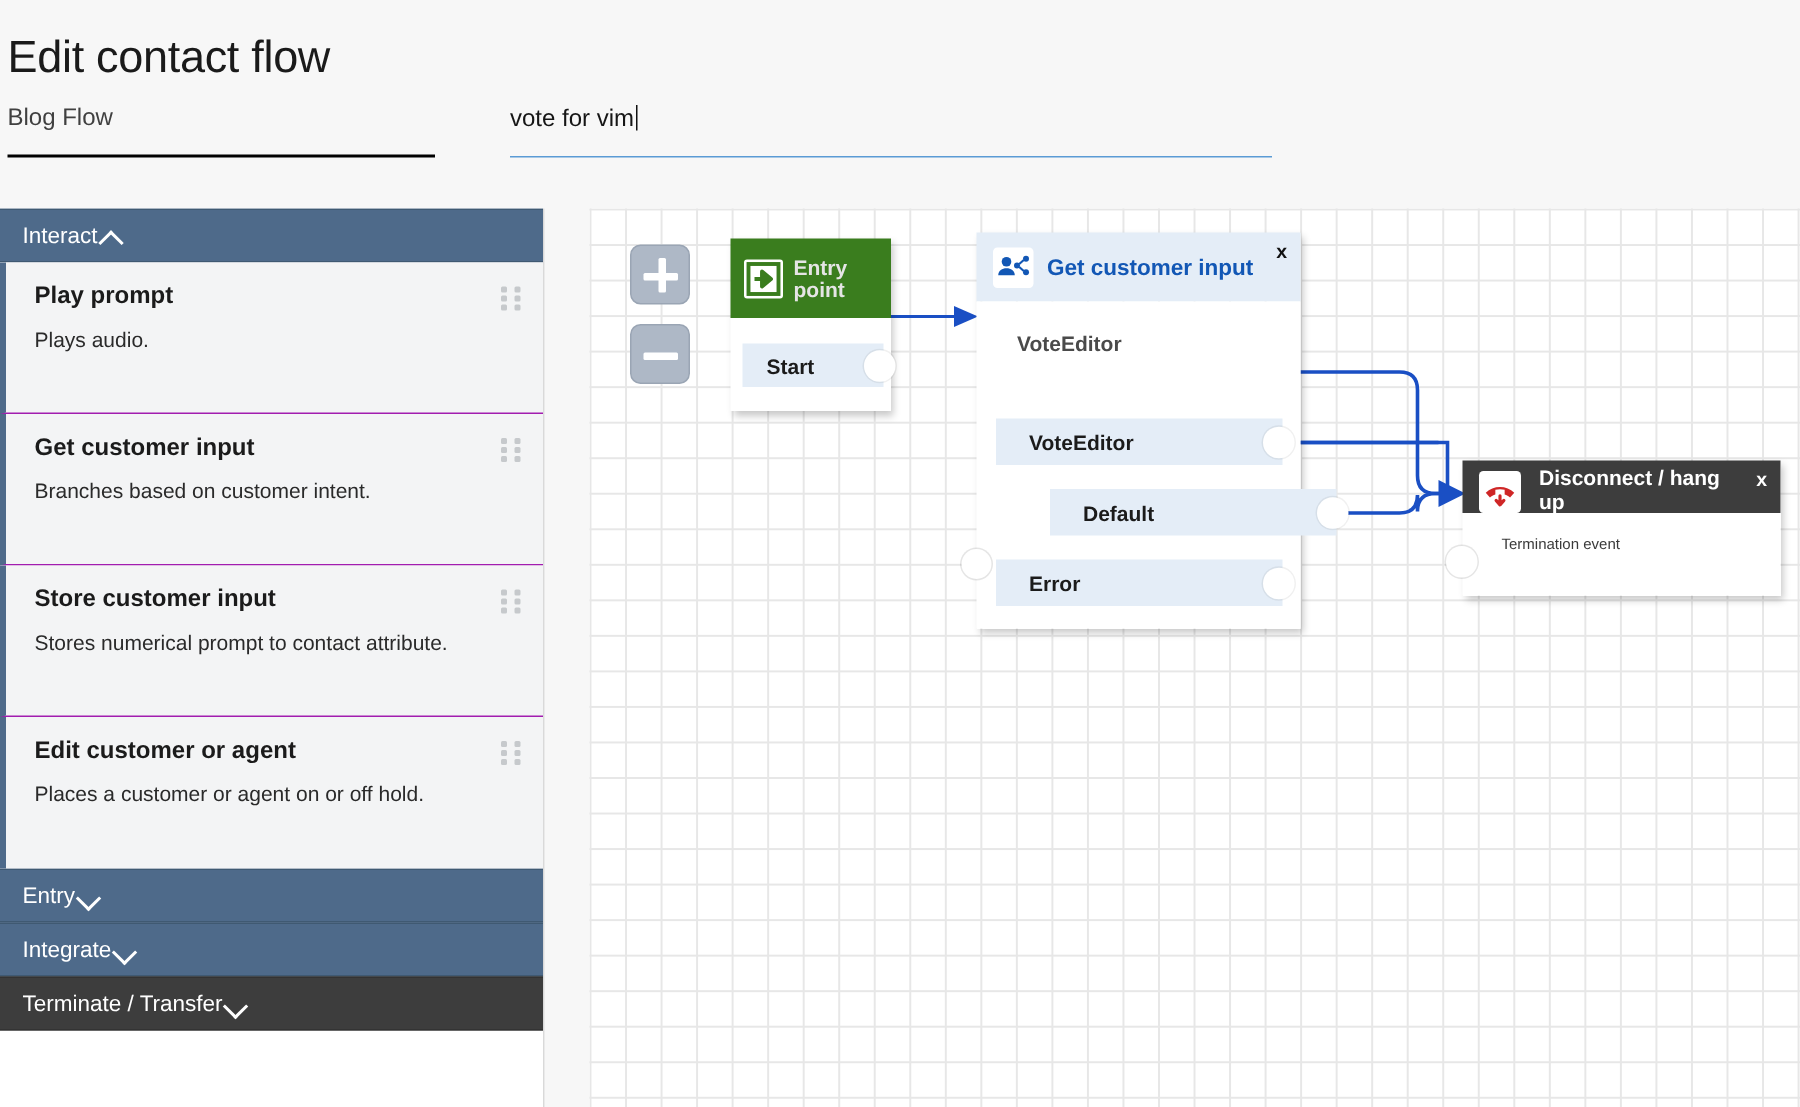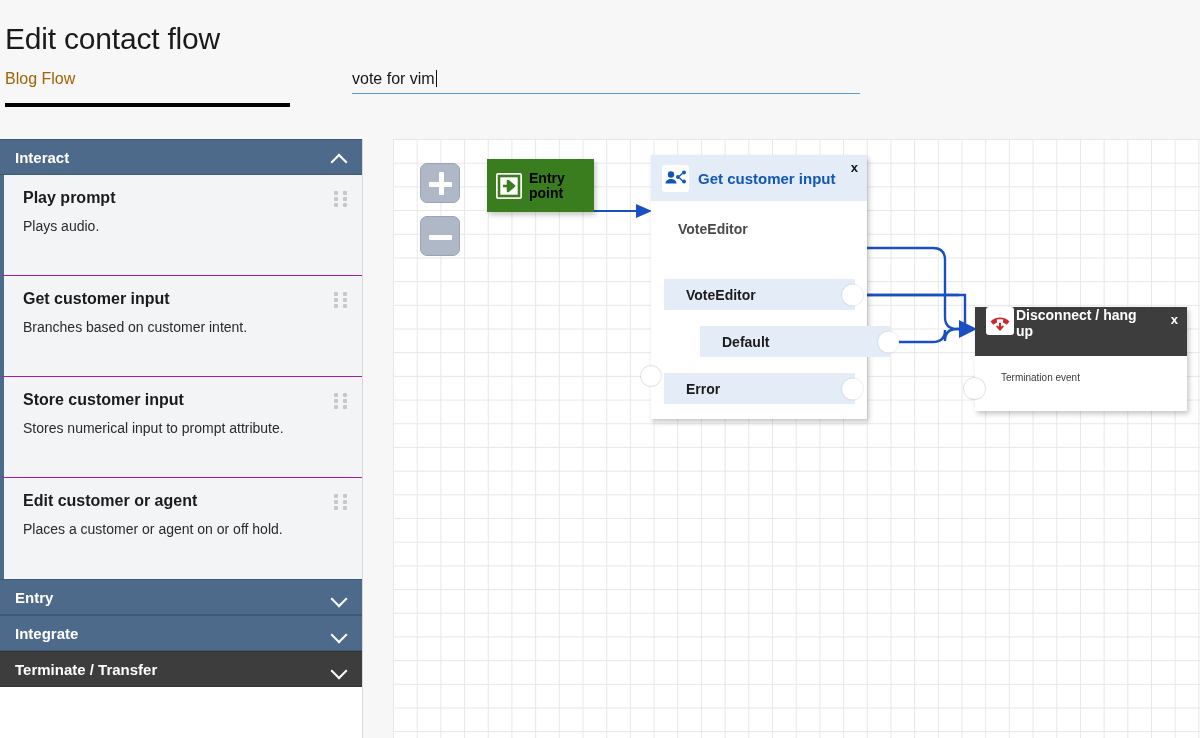--- a/index.html
+++ b/index.html
@@ -16,30 +16,30 @@
     font-size: 30px; font-weight: 400; color: #1a1a1a;
     letter-spacing: -0.2px;
     margin-top: 20px;
   }
 
   
   .field-row { position: absolute; left: 0; top: 62px; width: 1200px; height: 46px; }
   .flow-label {
     position: absolute; left: 5px; top: 8px;
     width: 285px;
-    font-size: 16px; color: #a16207;
-    border-bottom: 4px solid #000000;
+    font-size: 16px; color: #404040;
+    border-bottom: 2px solid #000000;
     padding-bottom: 15px;
   }
   .flow-name-field {
-    position: absolute; left: 352px; top: 8px;
+    position: absolute; left: 340px; top: 8px;
     width: 508px;
     font-size: 16px; color: #161616;
     border-bottom: 1.5px solid #5b9bd5;
-    padding-bottom: 5px;
+    padding-bottom: 15px;
     white-space: nowrap;
   }
   .caret {
     display: inline-block; width: 1px; height: 17px;
     background: #111; vertical-align: -3px; margin-left: 1px;
   }
 
   
   .sidebar {
     position: absolute; left: 0; top: 139px;
@@ -49,23 +49,22 @@
     overflow: hidden;
   }
   .sec-header {
     height: 36px;
     background: #4e6a8a;
     border: 1px solid #3f5972;
     border-left: none; border-right: none;
     display: flex; align-items: center;
     padding: 0 14px 0 15px;
     color: #ffffff;
-    font-size: 15px; font-weight: 700;
+    font-size: 15px; font-weight: 400;
     cursor: pointer;
-    justify-content: space-between;
   }
   .sec-header.dark { background: #3d3d3d; border-color: #333; }
   .chev { width: 18px; height: 18px; position: relative; flex: 0 0 auto; }
   .chev::before {
     content: ""; position: absolute; left: 3px; top: 5px;
     width: 10px; height: 10px;
     border-right: 2.6px solid #fff; border-bottom: 2.6px solid #fff;
     transform: rotate(45deg);
   }
   .chev.up::before { top: 8px; transform: rotate(-135deg); }
@@ -124,21 +123,21 @@
   
   #entry-node { left: 94px; top: 20px; width: 107px; }
   .entry-head {
     background: #3a7d1e; height: 53px; display: flex; align-items: center;
     padding-left: 9px; gap: 7px;
   }
   .entry-ico {
     width: 26px; height: 26px; background: #fff; border-radius: 2px;
     position: relative; flex: 0 0 auto;
   }
-  .entry-title { color: #000000; font-size: 14px; font-weight: 700; line-height: 15px; }
+  .entry-title { color: #e5e5e5; font-size: 14px; font-weight: 700; line-height: 15px; }
   .entry-body { background: #fff; height: 62px; position: relative; }
   .port-row {
     position: absolute; background: #e4edf7; height: 29px;
     display: flex; align-items: center;
     font-size: 14px; font-weight: 700; color: #1b1b1b;
   }
   #start-row { left: 8px; top: 17px; width: 94px; padding-left: 16px; }
   .port-dot {
     position: absolute; right: -8px; top: 50%; transform: translateY(-50%);
     width: 21px; height: 21px; background: #fff; border-radius: 50%;
@@ -166,22 +165,22 @@
     box-shadow: 0 0 0 1px rgba(0,0,0,.10);
   }
   .branch-row { left: 13px; width: 191px; padding-left: 22px; height: 31px; }
   #branch-0 { top: 78px; }
   #branch-1 { top: 125px; margin-left: 36px; }
   #branch-2 { top: 172px; }
 
   
   #disc-node { left: 582px; top: 168px; width: 212px; }
   .disc-head {
-    background: #3d3d3d; height: 49px; position: relative;
-    display: flex; align-items: flex-start; padding-left: 11px; gap: 2px;
+    background: #3d3d3d; height: 35px; position: relative;
+    display: flex; align-items: flex-end; padding-left: 11px; gap: 12px;
   }
   .disc-head .node-close { color: #fff; }
   .disc-ico { width: 28px; height: 28px; background: #fff; border-radius: 3px; position: relative; flex: 0 0 auto; }
   .disc-title { color: #fff; font-size: 14px; font-weight: 700; line-height: 16px; max-width: 130px; }
   .disc-body { background: #fff; height: 55px; position: relative; }
   .disc-sub { position: absolute; left: 26px; top: 16px; font-size: 10px; color: #3a3a3a; }
   .disc-in {
     position: absolute; left: -11px; top: 22px;
     width: 21px; height: 21px; background: #fff; border-radius: 50%;
     box-shadow: 0 0 0 1px rgba(0,0,0,.10);
@@ -227,21 +226,21 @@
           <i></i>
           <i></i>
           <i></i>
           <i></i>
           <i></i>
         </span>
     </div>
 
     <div class="item">
       <div class="item-title">Store customer input</div>
-      <div class="item-desc">Stores numerical input to prompt attribute.</div>
+      <div class="item-desc">Stores numerical prompt to contact attribute.</div>
       <span class="grip">
           <i></i>
           <i></i>
           <i></i>
           <i></i>
           <i></i>
           <i></i>
         </span>
     </div>
 
@@ -294,20 +293,26 @@
 
   <div class="node" id="entry-node">
     <div class="entry-head">
       <span class="entry-ico">
         <svg viewBox="0 0 26 26" width="26" height="26">
           <rect x="3" y="3" width="20" height="20" fill="none" stroke="#3a7d1e" stroke-width="2.6"></rect>
           <path d="M7 13 h8 M12 8 l6 5 l-6 5 z" fill="#3a7d1e" stroke="#3a7d1e" stroke-width="2.6" stroke-linejoin="round"></path>
         </svg>
       </span>
       <span class="entry-title">Entry point</span>
+    </div>
+    <div class="entry-body">
+      <div class="port-row" id="start-row">
+        <span>Start</span>
+        <span class="port-dot"></span>
+      </div>
     </div>
   </div>
 
   <div class="node" id="gci-node">
     <div class="gci-head">
       <span class="gci-ico">
         <svg viewBox="0 0 27 27" width="27" height="27">
           <circle cx="9" cy="9.5" r="3.2" fill="#1257b5"></circle>
           <path d="M3.5 18.5c0-3 2.6-4.6 5.5-4.6s5.5 1.6 5.5 4.6z" fill="#1257b5"></path>
           <circle cx="22" cy="7.5" r="2" fill="#1257b5"></circle>

